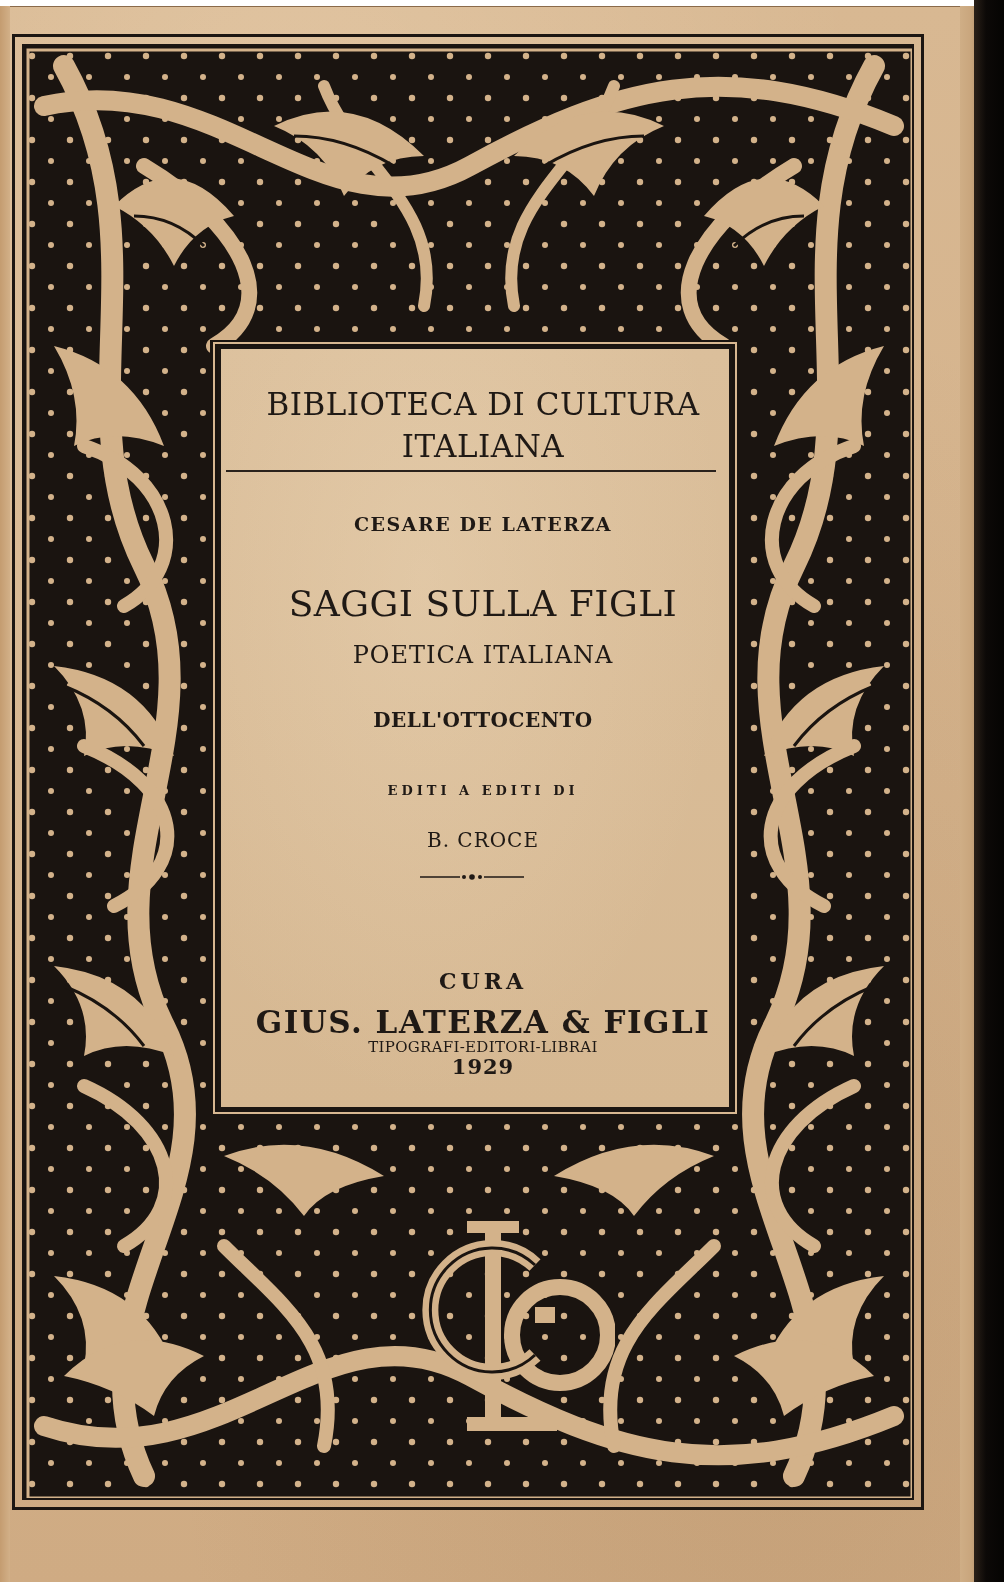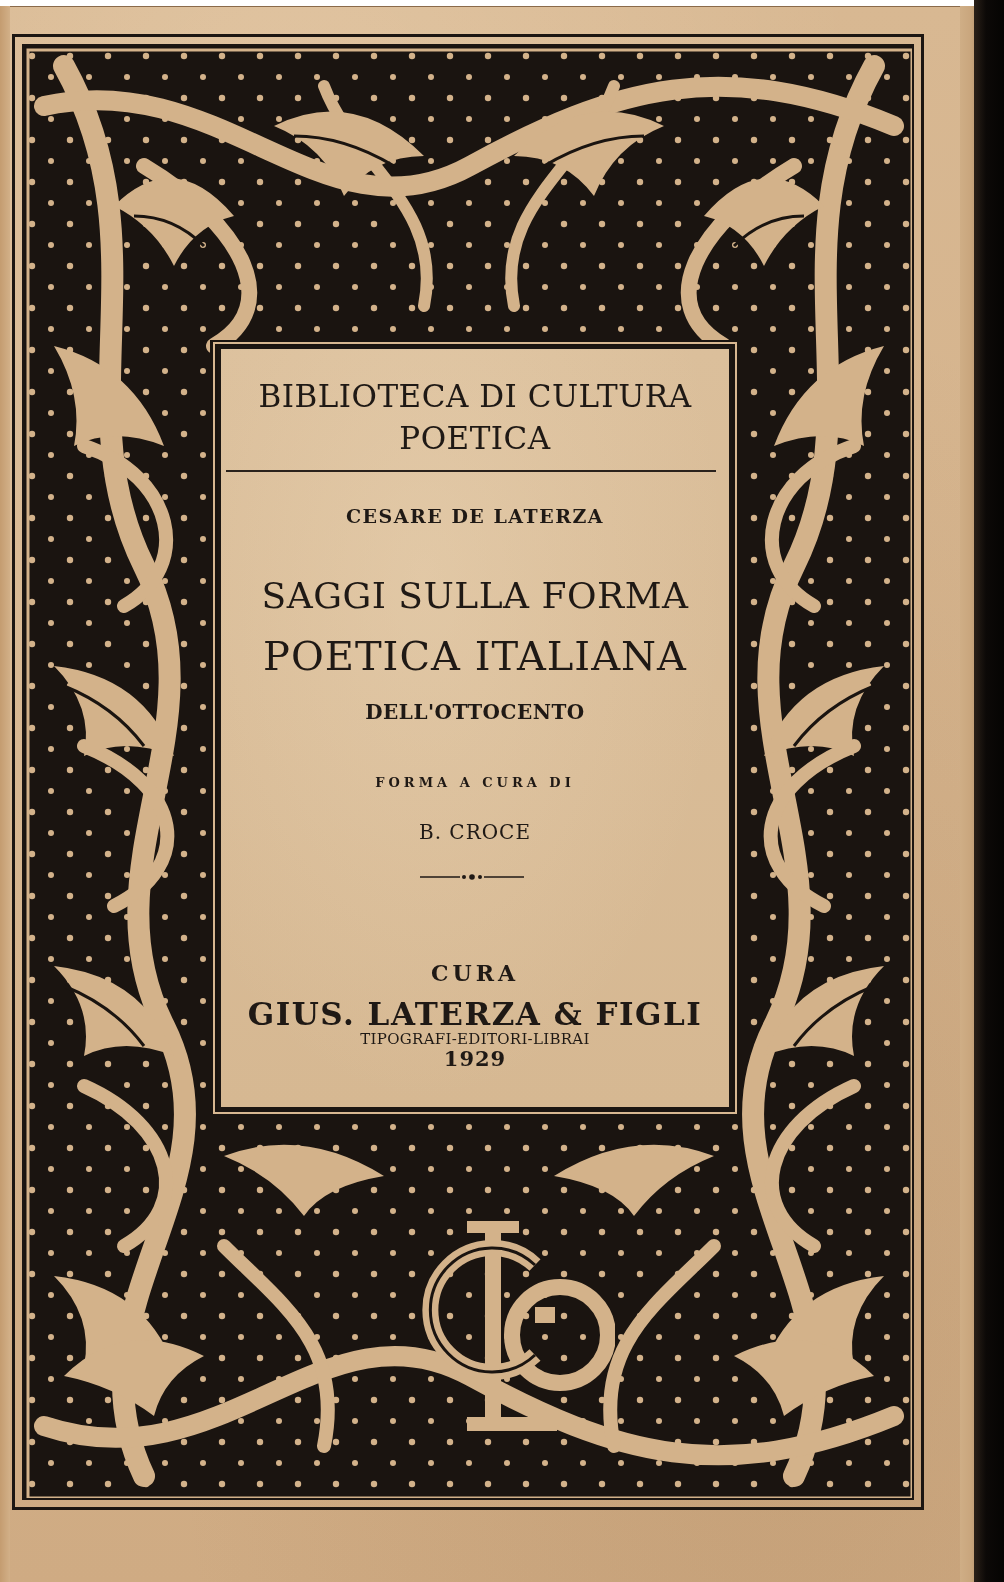--- a/index.html
+++ b/index.html
@@ -58,27 +58,27 @@
       linear-gradient(180deg, #dbbf9b, #d6b892);
     border:3px solid #1c1612;
     box-sizing:border-box;
   }
   .panel-ring {
     position:absolute; left:213px; top:342px; width:524px; height:772px;
     border:2px solid #d7b791;
     box-sizing:border-box;
   }
 
-  .t { position:absolute; left:218px; width:514px; text-align:center; color:#1f1915; margin:0; }
+  .t { position:absolute; left:218px; width:514px; text-align:center; color:#1f1915; margin:8px; }
   .series-1 { top:378px; font-size:31px; letter-spacing:0.5px; }
   .series-2 { top:420px; font-size:31px; letter-spacing:0.5px; }
   .rule { position:absolute; left:226px; top:470px; width:490px; height:0; border-top:2px solid #2a221c; }
   .author { top:505px; font-size:19px; font-weight:bold; letter-spacing:1.5px; }
   .title-1 { top:575px; font-size:36px; letter-spacing:0.5px; }
-  .title-2 { top:633px; font-size:40px; letter-spacing:1px; }
+  .title-2 { top:633px; font-size:24px; letter-spacing:1px; }
   .title-3 { top:700px; font-size:20px; font-weight:bold; letter-spacing:0.5px; }
   .ed-1 { top:775px; font-size:13px; font-weight:bold; letter-spacing:4px; }
   .ed-2 { top:820px; font-size:20px; letter-spacing:1px; }
   .divider { position:absolute; left:420px; top:874px; width:104px; height:6px; }
   .city { top:960px; font-size:22px; font-weight:bold; letter-spacing:4px; }
   .publisher { top:996px; font-size:31px; font-weight:bold; letter-spacing:1.5px; }
   .publisher-sub { top:1030px; font-size:15px; font-weight:normal; letter-spacing:0.3px; }
   .year { top:1046px; font-size:21px; font-weight:bold; letter-spacing:1px; }
 
   .monogram { position:absolute; left:385px; top:1195px; width:230px; height:260px; }
@@ -154,27 +154,27 @@
 
     <rect x="4" y="4" width="884" height="1448" fill="none" stroke="#d3b28a" stroke-width="3"></rect>
   </svg>
 </div>
 
 <div class="panel-outer"></div>
 <div class="panel-ring"></div>
 <div class="panel"></div>
 
 <p class="t series-1">BIBLIOTECA DI CULTURA</p>
-<p class="t series-2">POETICA</p>
+<p class="t series-2">ITALIANA</p>
 <div class="rule"></div>
 <p class="t author">CESARE DE LATERZA</p>
-<p class="t title-1">SAGGI SULLA FORMA</p>
+<p class="t title-1">SAGGI SULLA FIGLI</p>
 <p class="t title-2">POETICA ITALIANA</p>
 <p class="t title-3">DELL'OTTOCENTO</p>
-<p class="t ed-1">FORMA A CURA DI</p>
+<p class="t ed-1">EDITI A EDITI DI</p>
 <p class="t ed-2">B. CROCE</p>
 
 <svg class="divider" viewBox="0 0 104 6" xmlns="http://www.w3.org/2000/svg">
   <line x1="0" y1="3" x2="40" y2="3" stroke="#1f1915" stroke-width="1.5"></line>
   <circle cx="44" cy="3" r="2" fill="#1f1915"></circle>
   <circle cx="52" cy="3" r="2.8" fill="#1f1915"></circle>
   <circle cx="60" cy="3" r="2" fill="#1f1915"></circle>
   <line x1="64" y1="3" x2="104" y2="3" stroke="#1f1915" stroke-width="1.5"></line>
 </svg>
 

